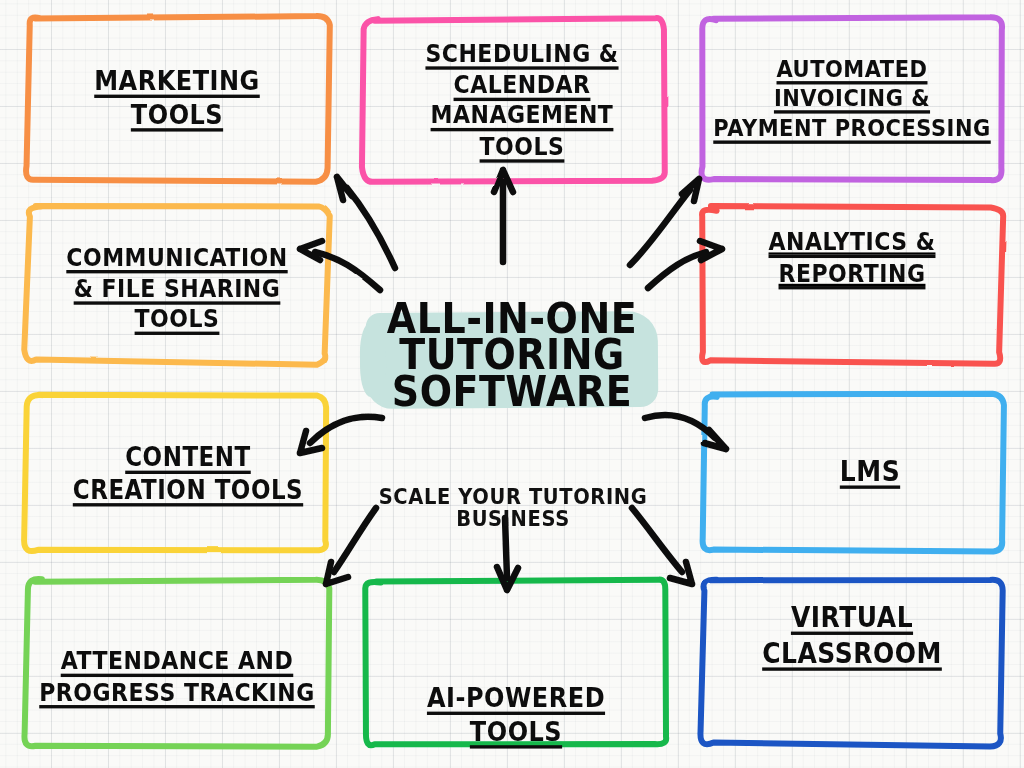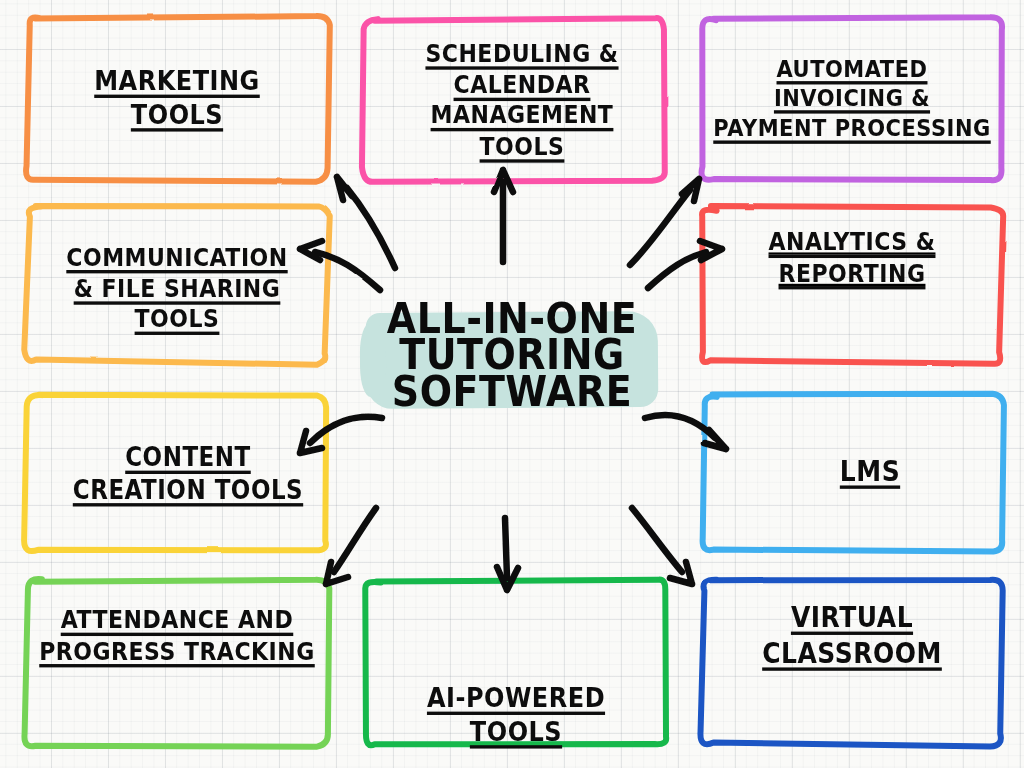--- a/index.html
+++ b/index.html
@@ -170,20 +170,24 @@
   </svg>
 
   <div id="highlight-swatch"></div>
 
   <div id="center-title">
     <div class="t-line">ALL-IN-ONE</div>
     <div class="t-line">TUTORING</div>
     <div class="t-line">SOFTWARE</div>
   </div>
 
+  <div id="tagline">
+    <span class="tg">SCALE YOUR TUTORING</span>
+    <span class="tg">BUSINESS</span>
+  </div>
 
   <div id="node-layer">
       <div class="node" style="left: 27px; top: 17px; width: 300px; height: 162px;">
         <div class="label" style="font-size: 24px;">
           <div>MARKETING</div>
           <div>TOOLS</div>
         </div>
       </div>
       <div class="node" style="left: 372px; top: 19px; width: 300px; height: 162px;">
         <div class="label" style="font-size: 22px;">
@@ -217,21 +221,21 @@
         <div class="label" style="font-size: 23px;">
           <div>CONTENT</div>
           <div>CREATION TOOLS</div>
         </div>
       </div>
       <div class="node" style="left: 720px; top: 394px; width: 300px; height: 155px;">
         <div class="label" style="font-size: 25px;">
           <div>LMS</div>
         </div>
       </div>
-      <div class="node" style="left: 27px; top: 580px; width: 300px; height: 165px; align-items: flex-start; padding-top: 28px;">
+      <div class="node" style="left: 27px; top: 580px; width: 300px; height: 165px; align-items: center; padding-top: 28px;">
         <div class="label" style="font-size: 22px;">
           <div>ATTENDANCE AND</div>
           <div>PROGRESS TRACKING</div>
         </div>
       </div>
       <div class="node" style="left: 366px; top: 580px; width: 300px; height: 165px; align-items: flex-end; padding-top: 30px;">
         <div class="label" style="font-size: 24px;">
           <div>AI-POWERED</div>
           <div>TOOLS</div>
         </div>

